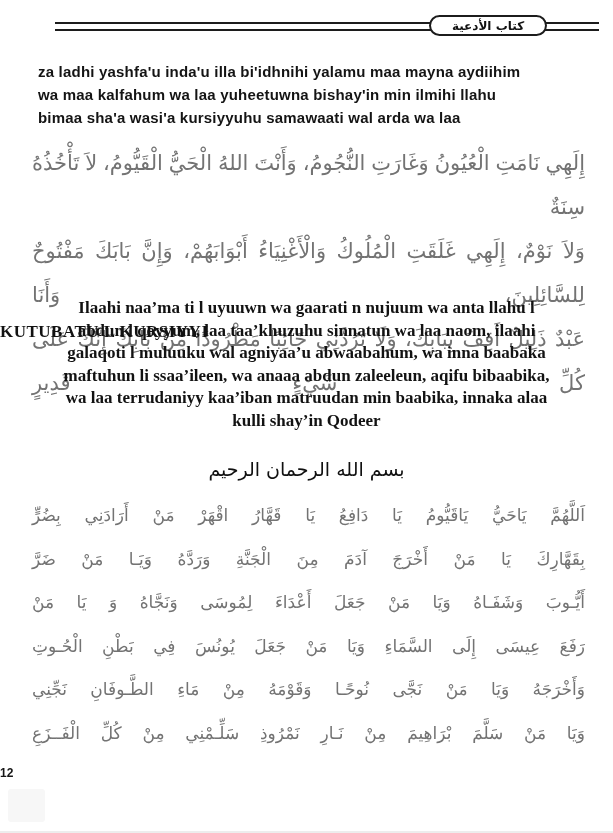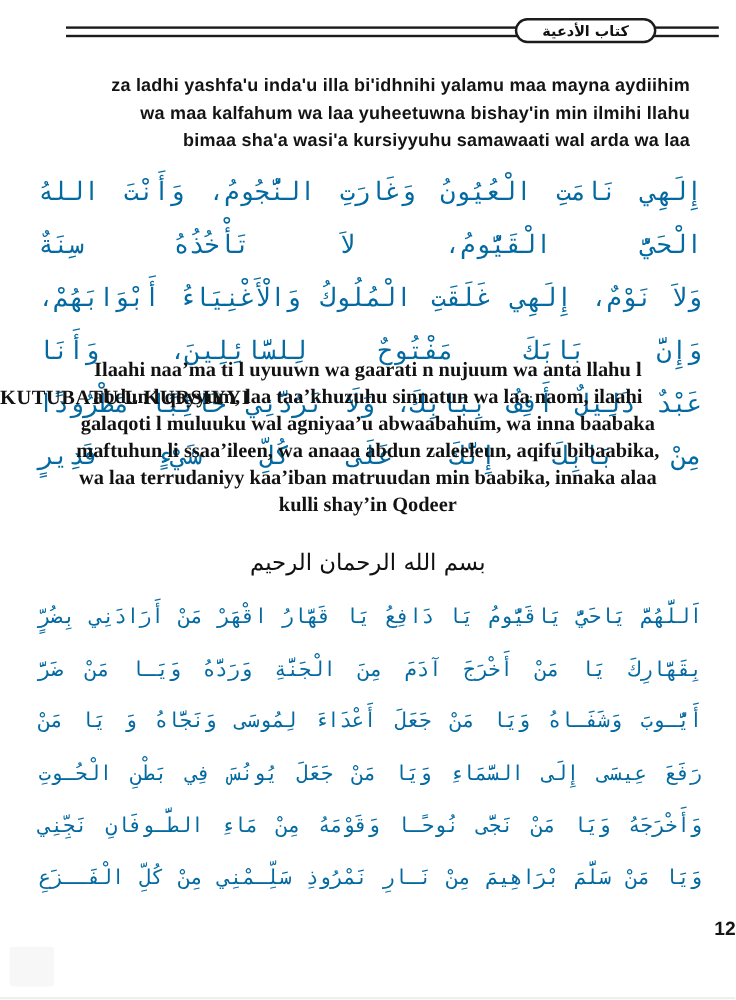--- a/index.html
+++ b/index.html
@@ -27,32 +27,32 @@
     display:flex; align-items:center; justify-content:center;
     font-family:"DejaVu Sans", sans-serif;
     font-size:12px; font-weight:bold;
     direction:rtl;
     box-sizing:border-box;
   }
 
   
   .translit-top {
     position:absolute; top:60px; left:38px; width:537px;
-    text-align:right;
+    text-align:left;
     font-family:"Liberation Sans", sans-serif;
     font-weight:bold; font-size:15px; line-height:23px;
     letter-spacing:0.2px; color:#141414;
   }
 
   
   .arabic-block {
     position:absolute; left:32px; width:553px;
     direction:rtl;
-    font-family:Liberation Mono, monospace;
-    color:#0369a1;
+    font-family:Liberation Sans, sans-serif;
+    color:#737373;
   }
   .arabic-a { top:141px; font-size:21px; line-height:44px; }
   .arabic-b { top:494px; font-size:17px; line-height:43.5px; }
   .arabic-line {
     text-align:justify;
     text-align-last:justify;
   }
 
   
   .section-heading {
@@ -76,23 +76,23 @@
     position:absolute; top:458px; left:0; width:100%;
     text-align:center;
     direction:rtl;
     font-family:"DejaVu Sans", sans-serif;
     font-size:19px; color:#101010;
   }
 
   
   .page-number {
     position:absolute; top:766px; left:0; width:100%;
-    text-align:right;
+    text-align:left;
     font-family:"Liberation Sans", sans-serif;
-    font-weight:bold; font-size:16px; color:#161616;
+    font-weight:bold; font-size:12px; color:#161616;
   }
   .scan-artifact {
     position:absolute; left:8px; top:789px; width:37px; height:33px;
     background:#f7f7f7; border-radius:3px;
   }
   .scan-edge {
     position:absolute; left:0; right:0; bottom:0; height:2px;
     background:#ededed;
   }
 </style>

